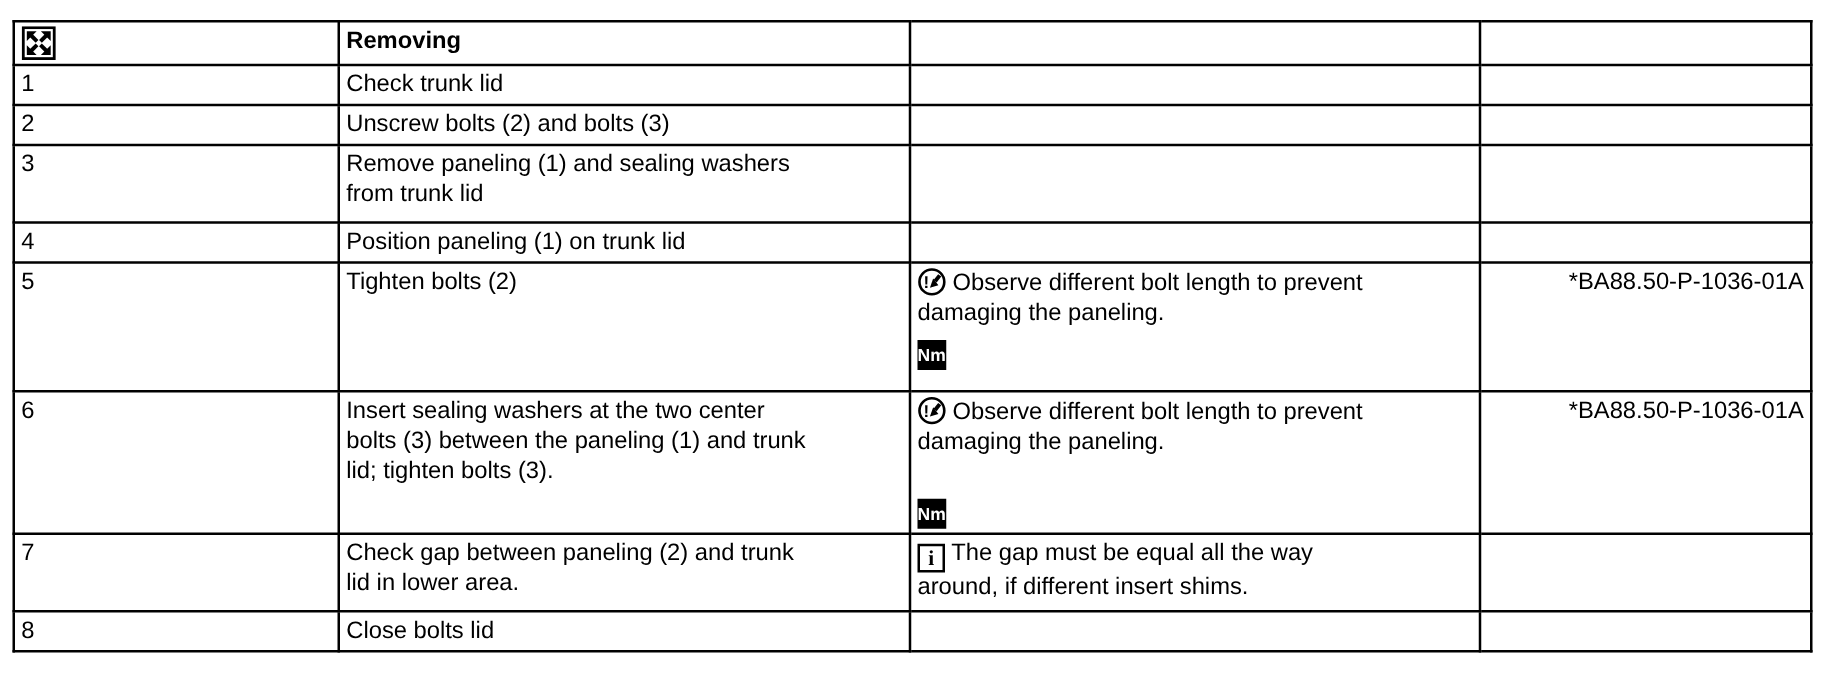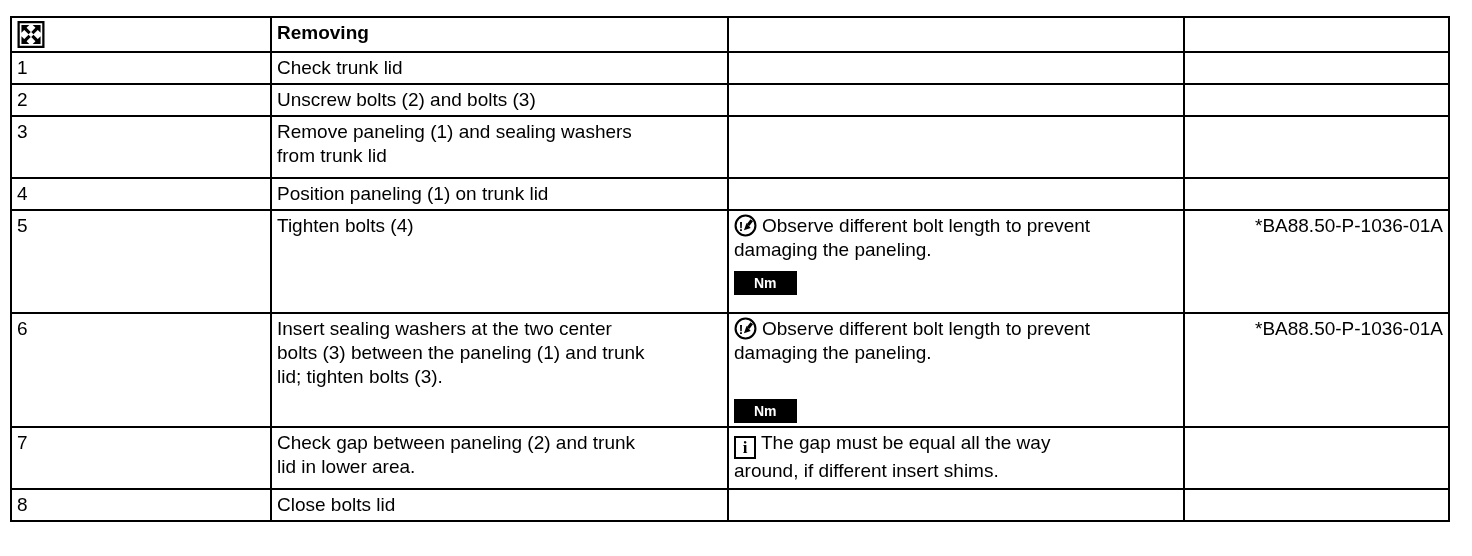--- a/index.html
+++ b/index.html
@@ -33,21 +33,21 @@
   .preline{white-space:pre-line;}
   .ref-cell{vertical-align:bottom;}
   .ref-cell .ref-text{display:block;margin-bottom:8px;text-align:right;}
   td.note-cell{position:relative;}
   .sym-svg{display:inline-block;vertical-align:middle;}
   .note-icon-svg{vertical-align:-5px;margin-right:5px;}
   .nm-box{
     display:inline-block;
     background:#000;color:#fff;
     font-weight:bold;font-size:14px;line-height:16px;
-    padding:4px 20px;
+    padding:4px 0;
     min-width:22px;text-align:center;
   }
   .nm-inflow{margin-top:9px;}
   .nm-bottom{position:absolute;left:5px;bottom:3px;}
   .info-box{
     display:inline-block;
     border:2px solid #000;
     width:18px;height:19px;
     text-align:center;
     font-family:"Liberation Serif", serif;
@@ -112,21 +112,21 @@
 
     <tr style="height:30px;">
       <td>4</td>
       <td>Position paneling (1) on trunk lid</td>
       <td></td>
       <td></td>
     </tr>
 
     <tr style="height:103px;">
       <td>5</td>
-      <td>Tighten bolts (4)</td>
+      <td>Tighten bolts (2)</td>
       <td class="note-cell">
         <span>
           <svg class="sym-svg note-icon-svg" width="23" height="23" viewBox="0 0 22 22">
             <circle cx="11" cy="11" r="9.5" fill="none" stroke="#000" stroke-width="2"></circle>
             <text x="4.5" y="16" font-size="13" font-weight="bold" font-family="Liberation Sans, sans-serif" fill="#000">!</text>
             <line x1="17" y1="6" x2="13.5" y2="10.5" stroke="#000" stroke-width="3"></line>
             <polygon points="9.5,15.5 16,13.5 12,8.5" fill="#000"></polygon>
           </svg><span class="preline">Observe different bolt length to prevent
 damaging the paneling.</span>
         </span>

